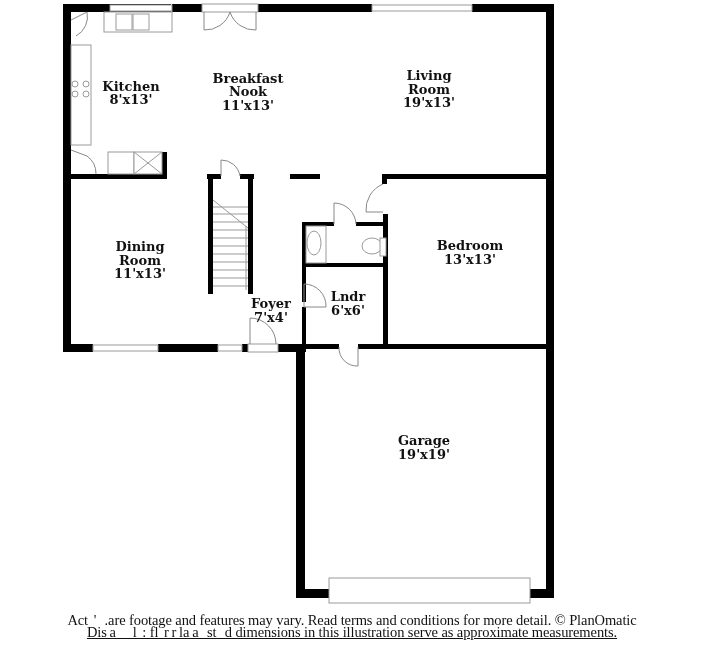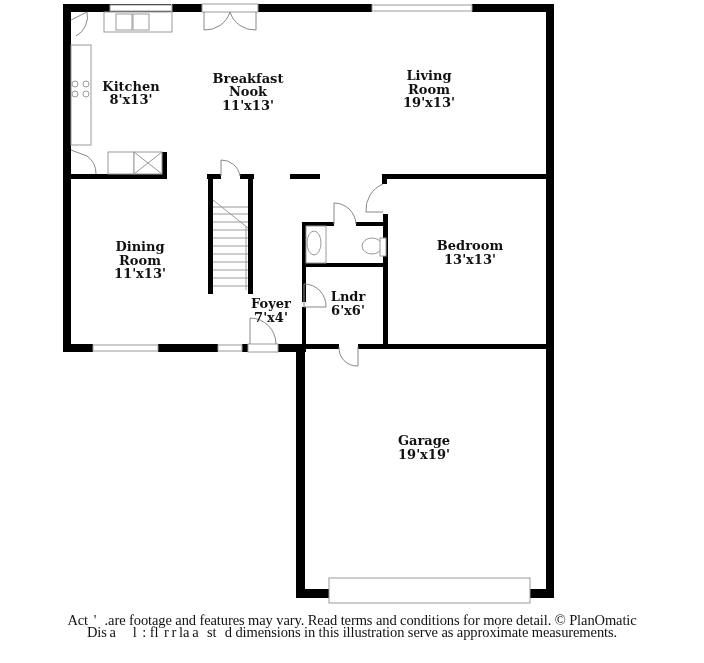--- a/index.html
+++ b/index.html
@@ -4,21 +4,21 @@
 <style>
   html, body { margin: 0; padding: 0; background: #ffffff; }
   body { width: 704px; height: 663px; position: relative; overflow: hidden; font-family: "DejaVu Serif", "Liberation Serif", serif; }
   #plan { position: absolute; left: 0; top: 0; width: 704px; height: 663px; }
   .wall { fill: #000000; }
   .thin { fill: none; stroke: #9a9a9a; stroke-width: 1; }
   .fix { fill: #ffffff; stroke: #9a9a9a; stroke-width: 1; }
   .swing { fill: none; stroke: #888888; stroke-width: 1; }
   .lbl { font-family: "DejaVu Serif", "Liberation Serif", serif; font-weight: bold; font-size: 13px; fill: #111; text-anchor: middle; }
   .disclaimer { position: absolute; left: 0; width: 704px; text-align: center; font-family: "Liberation Serif", "DejaVu Serif", serif; font-size: 14.5px; color: #111; white-space: nowrap; letter-spacing: -0.1px; }
-  #disc1 { top: 624px; }
+  #disc1 { top: 624px; text-decoration: underline; }
   #disc2 { top: 612px; }
 </style>
 </head>
 <body>
 
 <svg id="plan" viewBox="0 0 704 663" xmlns="http://www.w3.org/2000/svg">
 
   <g>
 
     <rect class="wall" x="63" y="4" width="108" height="8"></rect>

